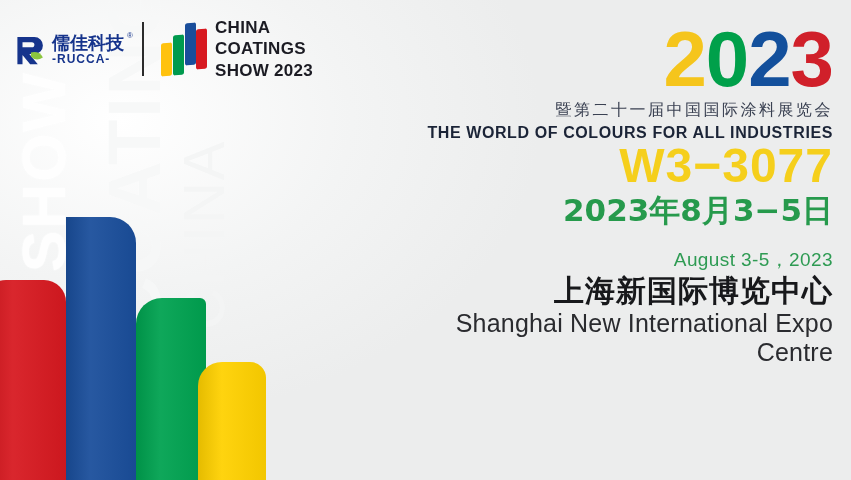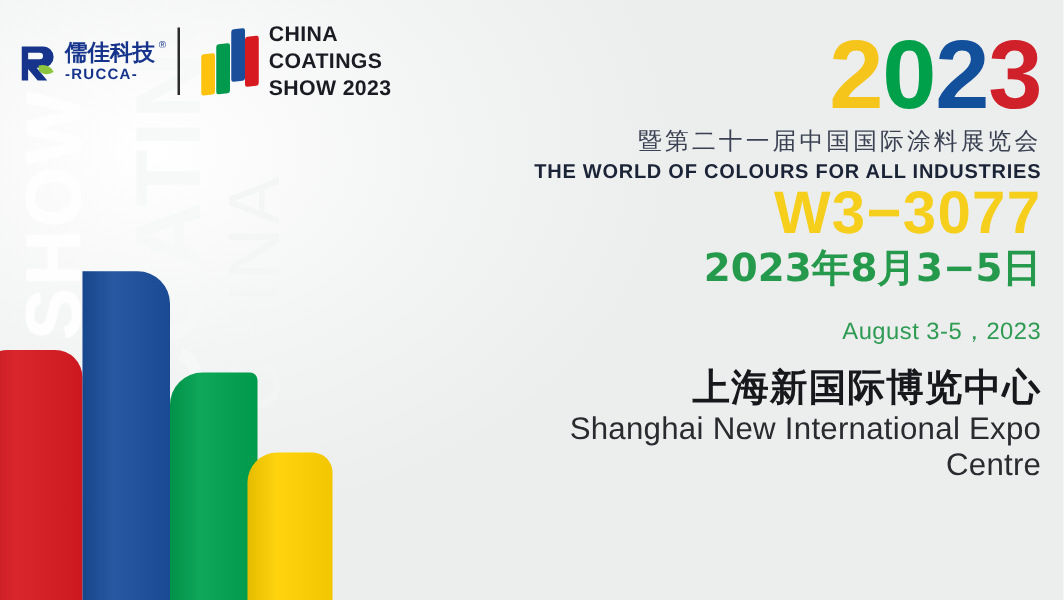--- a/index.html
+++ b/index.html
@@ -120,21 +120,21 @@
   .y4{color:#D0202A;}
 
   .title-cn{
     margin-top:6px;
     font-family:"DejaVu Sans",sans-serif;
     font-weight:700;font-size:40px;line-height:1.05;color:#15213F;letter-spacing:1px;
   }
   .subtitle-cn{
     margin-top:4px;
     font-family:"DejaVu Sans",sans-serif;
-    font-weight:500;font-size:19px;color:#3a4152;letter-spacing:2.5px;
+    font-weight:500;font-size:16px;color:#3a4152;letter-spacing:2.5px;
   }
   .subtitle-en{
     margin-top:3px;
     font-family:"Liberation Sans",sans-serif;
     font-weight:700;font-size:16px;color:#1b2437;letter-spacing:.6px;
   }
 
   .booth-label{
     margin-top:26px;
     font-family:"DejaVu Sans",sans-serif;
@@ -150,21 +150,21 @@
     font-family:"DejaVu Sans",sans-serif;
     font-weight:700;font-size:31px;line-height:1.15;color:#269A4C;letter-spacing:0px;
   }
   .date-en{
     margin-top:18px;
     font-family:"Liberation Sans",sans-serif;
     font-weight:400;font-size:19px;color:#2E9B53;letter-spacing:.4px;
   }
 
   .venue-cn{
-    margin-top:16px;
+    margin-top:1px;
     font-family:"DejaVu Sans",sans-serif;
     font-weight:700;font-size:30px;line-height:1.1;color:#17181b;letter-spacing:1px;
   }
   .venue-en{
     margin-top:2px;
     font-family:"Liberation Sans",sans-serif;
     font-weight:400;font-size:25px;color:#2a2b2f;letter-spacing:.2px;
   }
 </style>
 </head>

